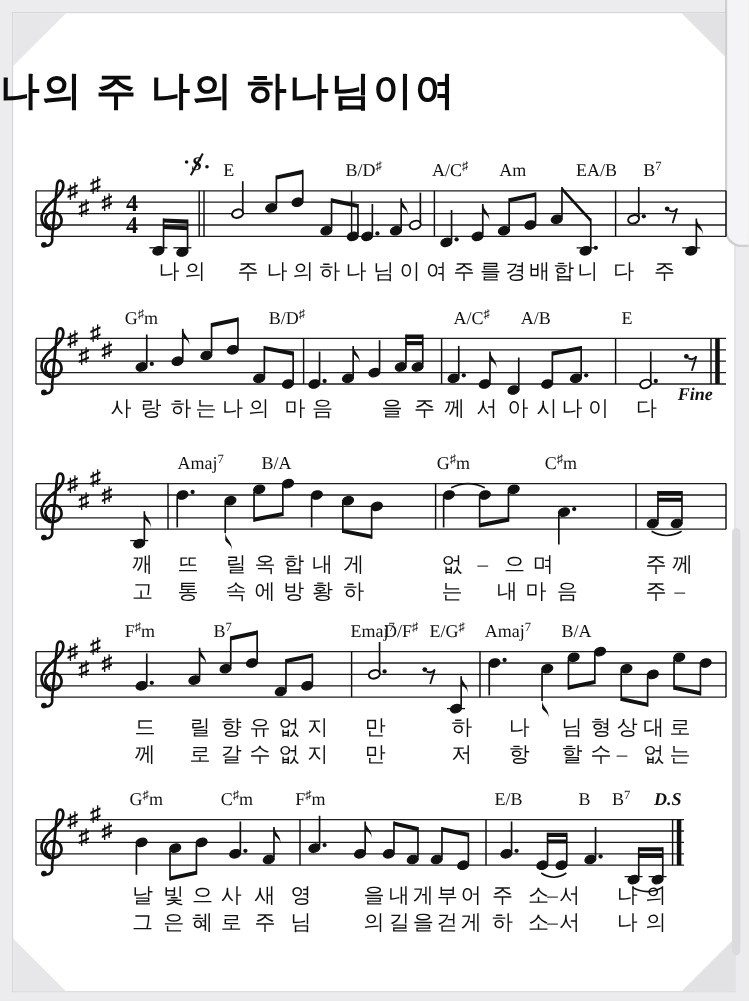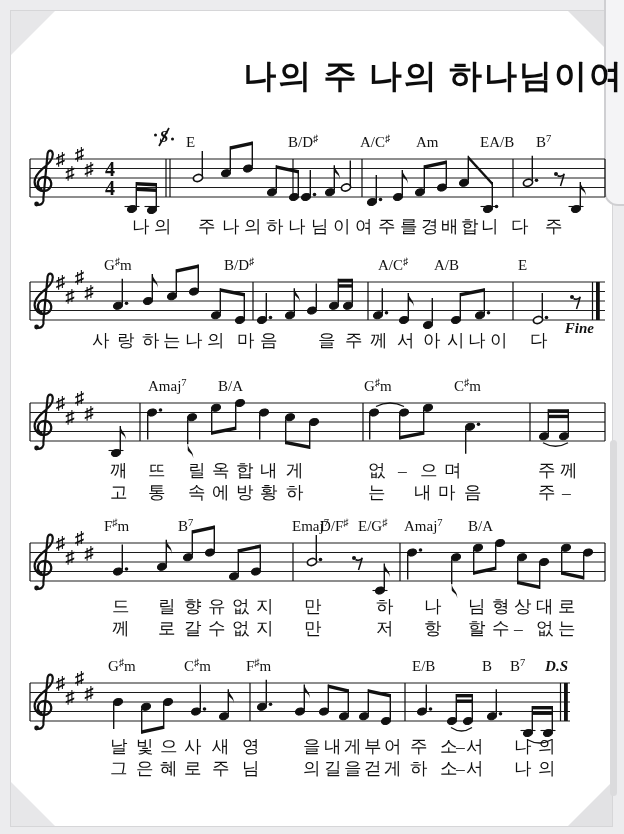--- a/index.html
+++ b/index.html
@@ -8,21 +8,21 @@
   .paper{position:absolute;left:10px;top:10px;width:601px;height:815px;background:#ffffff;
          border:1px solid #d6d6d8;}
   .corner{position:absolute;width:0;height:0;}
   .corner.tl{left:11px;top:11px;border-top:44px solid #e7e7e9;border-right:44px solid transparent;}
   .corner.tr{right:12px;top:11px;border-top:44px solid #e2e2e4;border-left:44px solid transparent;}
   .corner.bl{left:11px;bottom:8px;border-bottom:44px solid #e7e7e9;border-right:44px solid transparent;}
   .corner.br{right:12px;bottom:8px;border-bottom:44px solid #e2e2e4;border-left:44px solid transparent;}
   .card-edge{position:absolute;right:0;top:-6px;width:18px;height:210px;background:#f4f4f6;
              border-left:2px solid #cfcfd2;border-bottom:2px solid #cfcfd2;border-bottom-left-radius:14px;}
   .scroll-thumb{position:absolute;right:7px;top:440px;width:7px;height:356px;background:#dbdbdd;border-radius:4px;}
-  .title{position:absolute;top:54px;left:0;right:0;text-align:right;
+  .title{position:absolute;top:54px;left:0;right:0;text-align:left;
          font-weight:bold;font-size:33px;letter-spacing:2px;color:#0c0c0c;}
   svg.score{position:absolute;left:0;top:0;}
   text{user-select:none;}
 </style>
 </head>
 <body>
 
 <div class="page">
   <div class="paper"></div>
   <div class="corner tl"></div>

